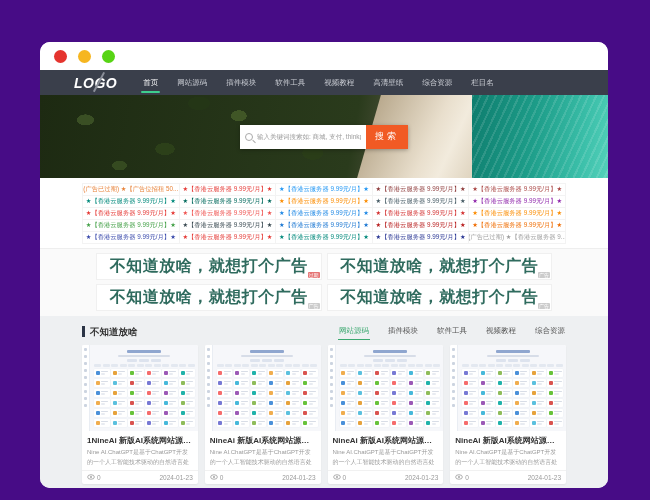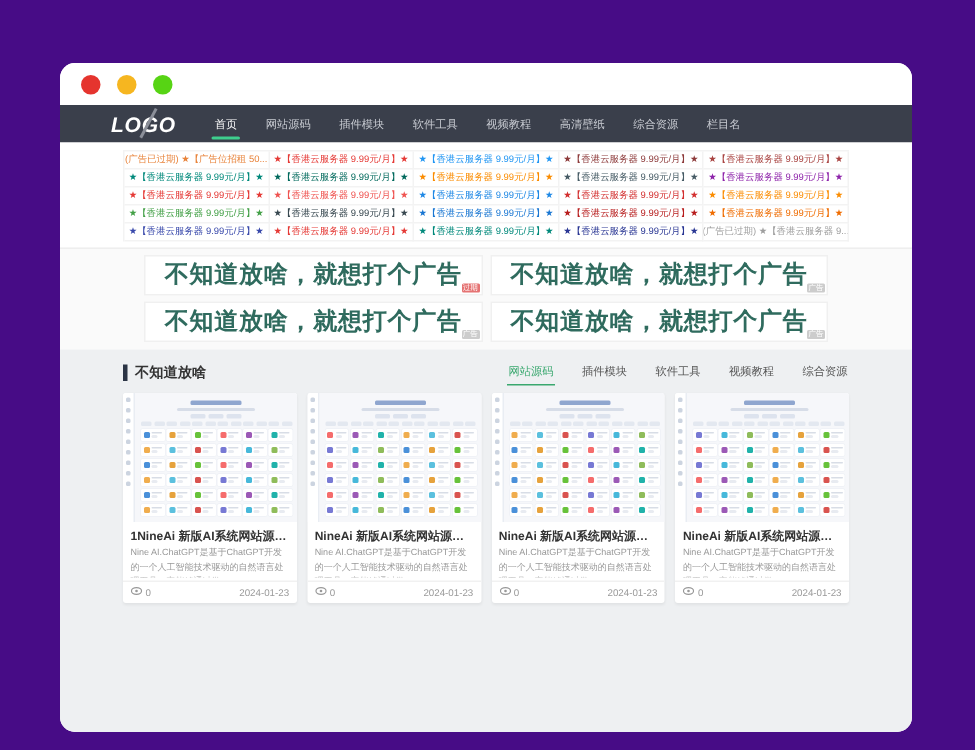--- a/index.html
+++ b/index.html
@@ -110,20 +110,32 @@
         <span class="nav-item">网站源码</span>
         <span class="nav-item">插件模块</span>
         <span class="nav-item">软件工具</span>
         <span class="nav-item">视频教程</span>
         <span class="nav-item">高清壁纸</span>
         <span class="nav-item">综合资源</span>
         <span class="nav-item">栏目名</span>
       </div>
   </div>
 
+  <div class="hero">
+    <div class="hero-forest"></div>
+    <div class="hero-beach"></div>
+    <div class="hero-sea"></div>
+    <div class="searchbar">
+      <div class="search-input-wrap">
+        <span class="search-glyph"></span>
+        <input class="search-input" type="text" placeholder="输入关键词搜索如: 商城, 支付, thinkphp" style="">
+      </div>
+      <button class="search-btn">搜索</button>
+    </div>
+  </div>
 
   <div class="ads">
     <div class="ads-grid" id="ads-grid">
         <div class="ad-cell" style="color: rgb(232, 131, 58);">(广告已过期) ★【广告位招租 50...</div>
         <div class="ad-cell" style="color: rgb(229, 57, 53);">★【香港云服务器 9.99元/月】★</div>
         <div class="ad-cell" style="color: rgb(33, 150, 243);">★【香港云服务器 9.99元/月】★</div>
         <div class="ad-cell" style="color: rgb(141, 58, 58);">★【香港云服务器 9.99元/月】★</div>
         <div class="ad-cell" style="color: rgb(169, 68, 66);">★【香港云服务器 9.99元/月】★</div>
         <div class="ad-cell" style="color: rgb(0, 137, 123);">★【香港云服务器 9.99元/月】★</div>
         <div class="ad-cell" style="color: rgb(0, 105, 92);">★【香港云服务器 9.99元/月】★</div>

